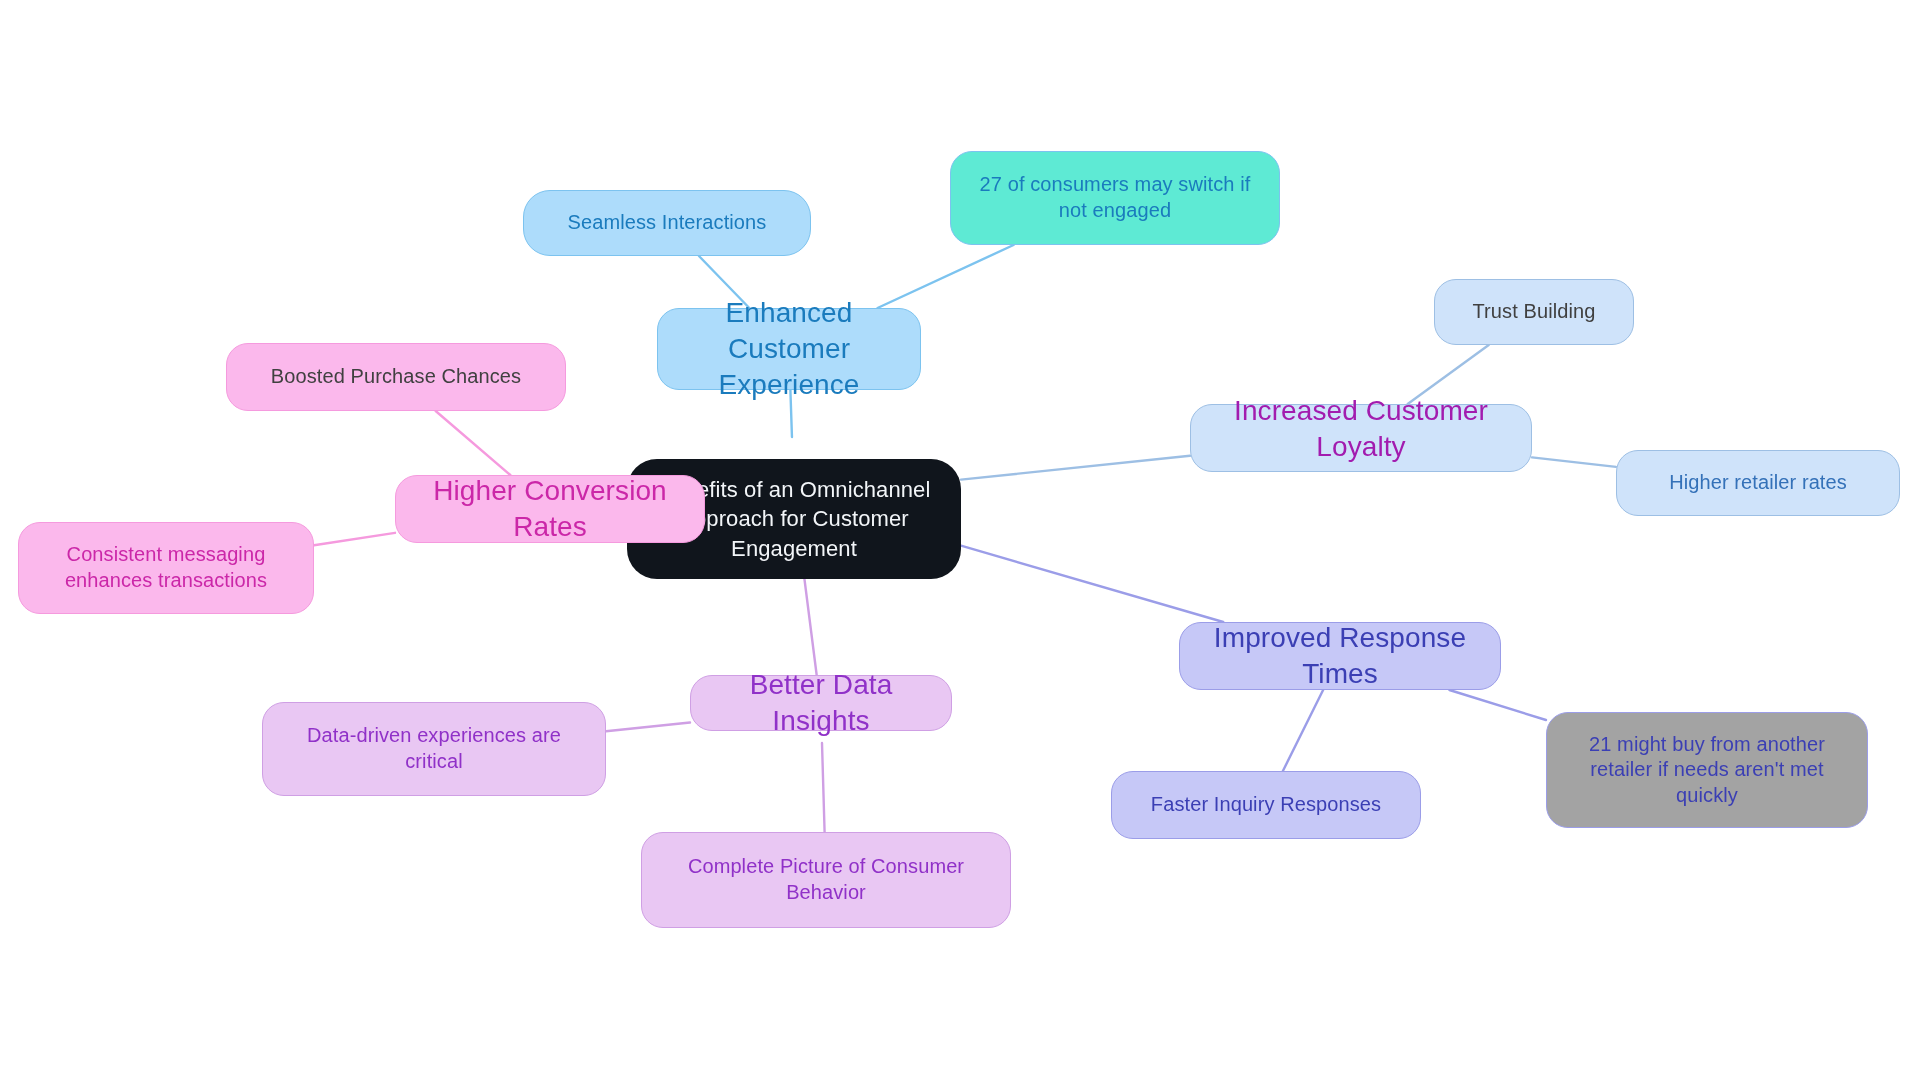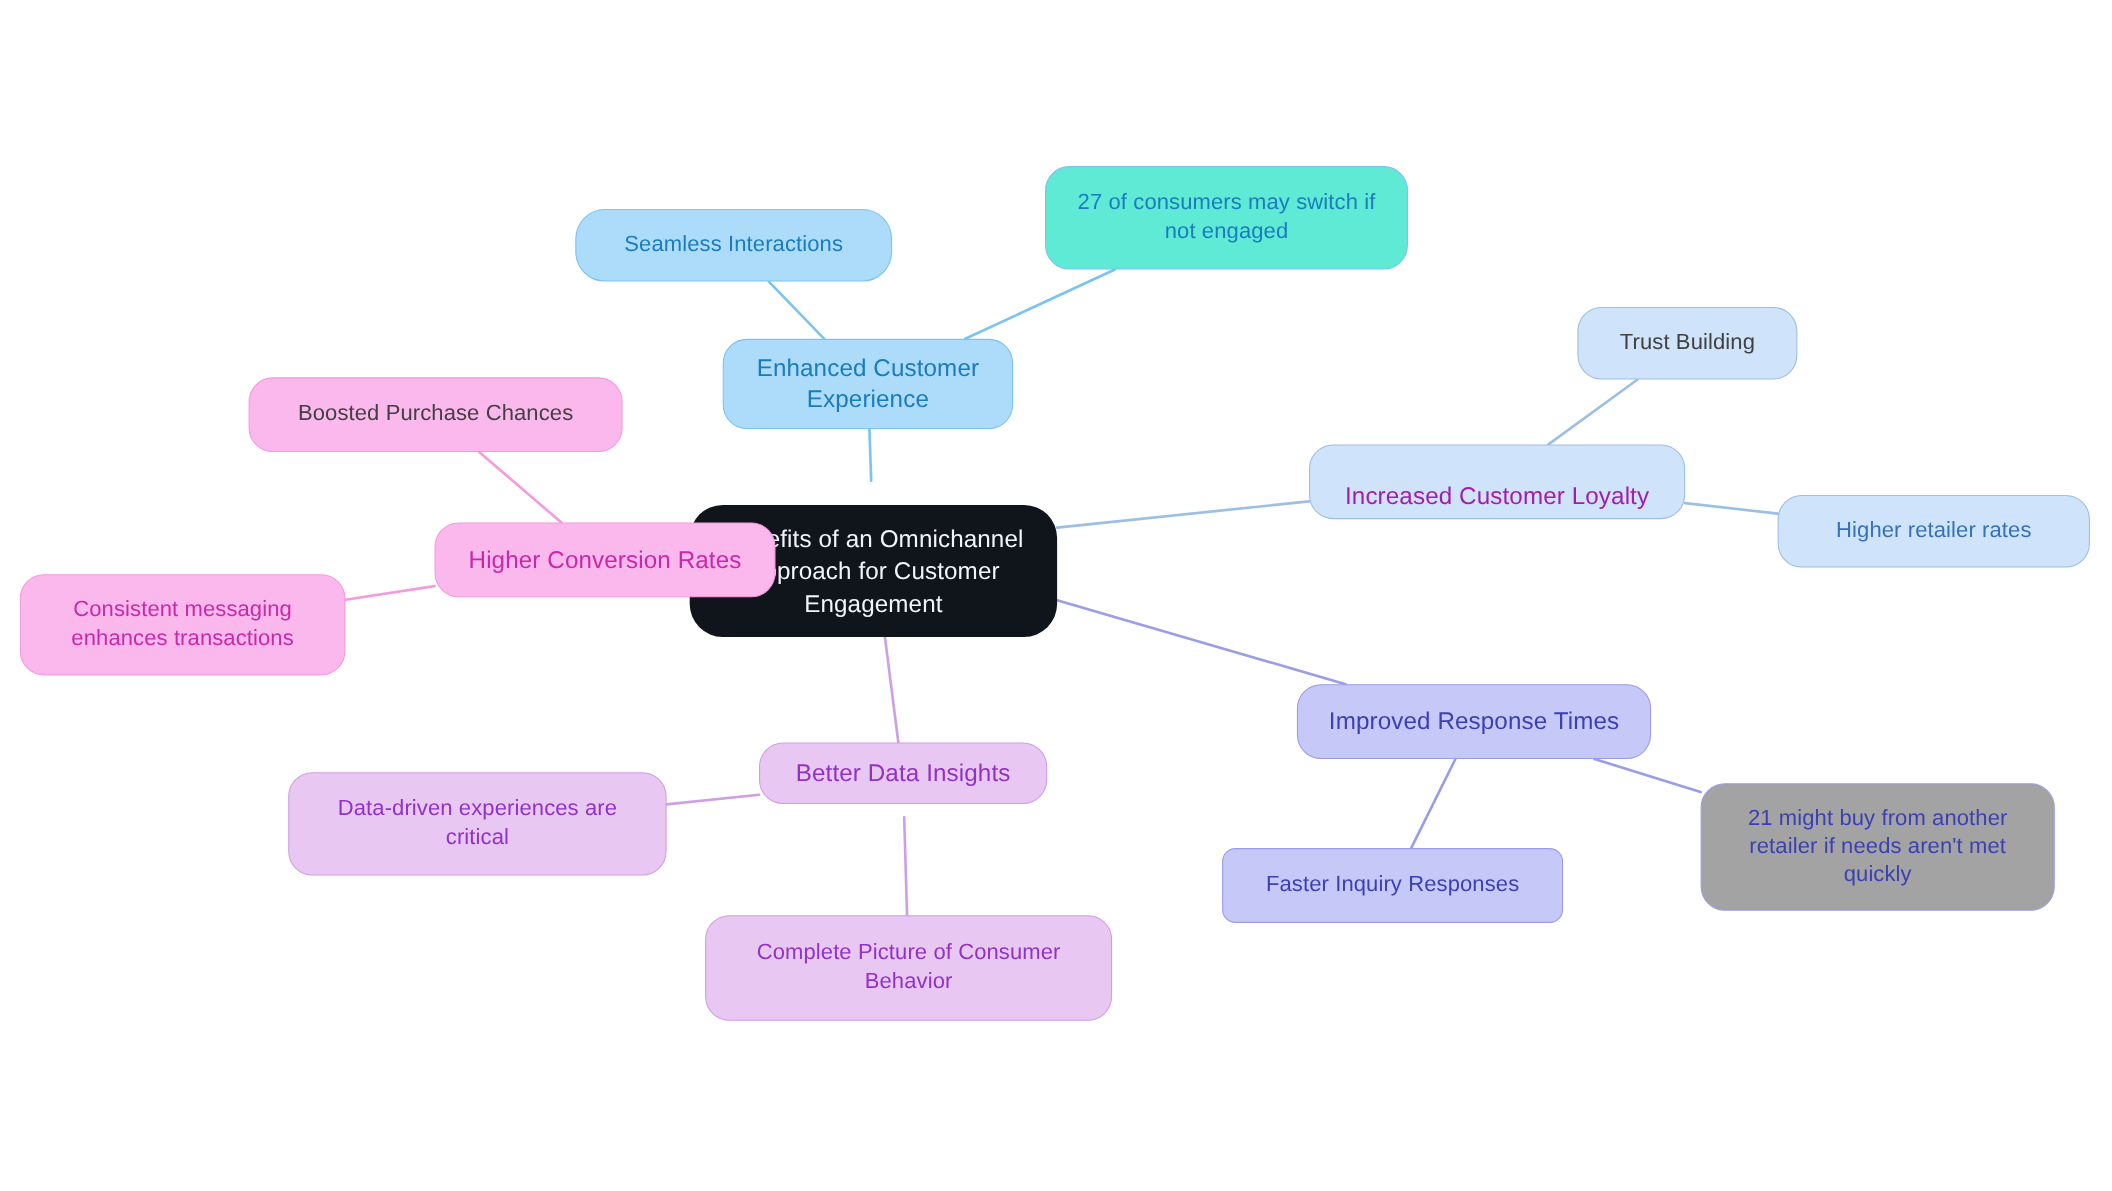--- a/index.html
+++ b/index.html
@@ -43,21 +43,21 @@
     display: block;
     white-space: pre-line;
   }
   .root {
     border-radius: 30px;
     border-width: 0;
     font-size: 22px;
     line-height: 1.33;
     margin-top: 22px;
   }
-  .lvl1 { font-size: 22px; }
+  .lvl1 { font-size: 28px; }
   .lvl2 { font-size: 20px; }
 </style>
 </head>
 <body>
 
 <div id="canvas">
   <svg id="edges" viewBox="0 0 1920 1083" preserveAspectRatio="none">
       <line x1="791.972972972973" y1="437" x2="790.3851351351351" y2="390" stroke="#7cc3ef" stroke-width="2.4" stroke-linecap="round"></line>
       <line x1="749.3015873015873" y1="308" x2="698.952380952381" y2="256" stroke="#7cc3ef" stroke-width="2.4" stroke-linecap="round"></line>
       <line x1="877.5165562913908" y1="308" x2="1013.5298013245033" y2="245" stroke="#7cc3ef" stroke-width="2.4" stroke-linecap="round"></line>
@@ -96,21 +96,21 @@
       </div>
       <div class="node lvl2" style="left: 1434px; top: 279px; width: 200px; height: 66px; background: rgb(207, 227, 250); color: #404040; border-color: rgb(157, 191, 228);">
         <span class="node-label">Trust Building</span>
       </div>
       <div class="node lvl2" style="left: 1616px; top: 450px; width: 284px; height: 66px; background: rgb(207, 227, 250); color: rgb(52, 113, 184); border-color: rgb(157, 191, 228);">
         <span class="node-label">Higher retailer rates</span>
       </div>
       <div class="node lvl1" style="left: 1179px; top: 622px; width: 322px; height: 68px; background: rgb(198, 200, 247); color: rgb(59, 63, 180); border-color: rgb(155, 157, 232);">
         <span class="node-label">Improved Response Times</span>
       </div>
-      <div class="node lvl2" style="left: 1111px; top: 771px; width: 310px; height: 68px; background: rgb(198, 200, 247); color: rgb(59, 63, 180); border-color: rgb(155, 157, 232); border-radius: 12px;">
+      <div class="node lvl2" style="left: 1111px; top: 771px; width: 310px; height: 68px; background: rgb(198, 200, 247); color: rgb(59, 63, 180); border-color: rgb(155, 157, 232);">
         <span class="node-label">Faster Inquiry Responses</span>
       </div>
       <div class="node lvl2" style="left: 1546px; top: 712px; width: 322px; height: 116px; background: #a3a3a3; color: rgb(59, 63, 180); border-color: rgb(155, 157, 232);">
         <span class="node-label">21 might buy from another
 retailer if needs aren't met
 quickly</span>
       </div>
       <div class="node lvl1" style="left: 690px; top: 675px; width: 262px; height: 56px; background: rgb(233, 199, 243); color: rgb(144, 49, 200); border-color: rgb(207, 159, 228);">
         <span class="node-label">Better Data Insights</span>
       </div>

